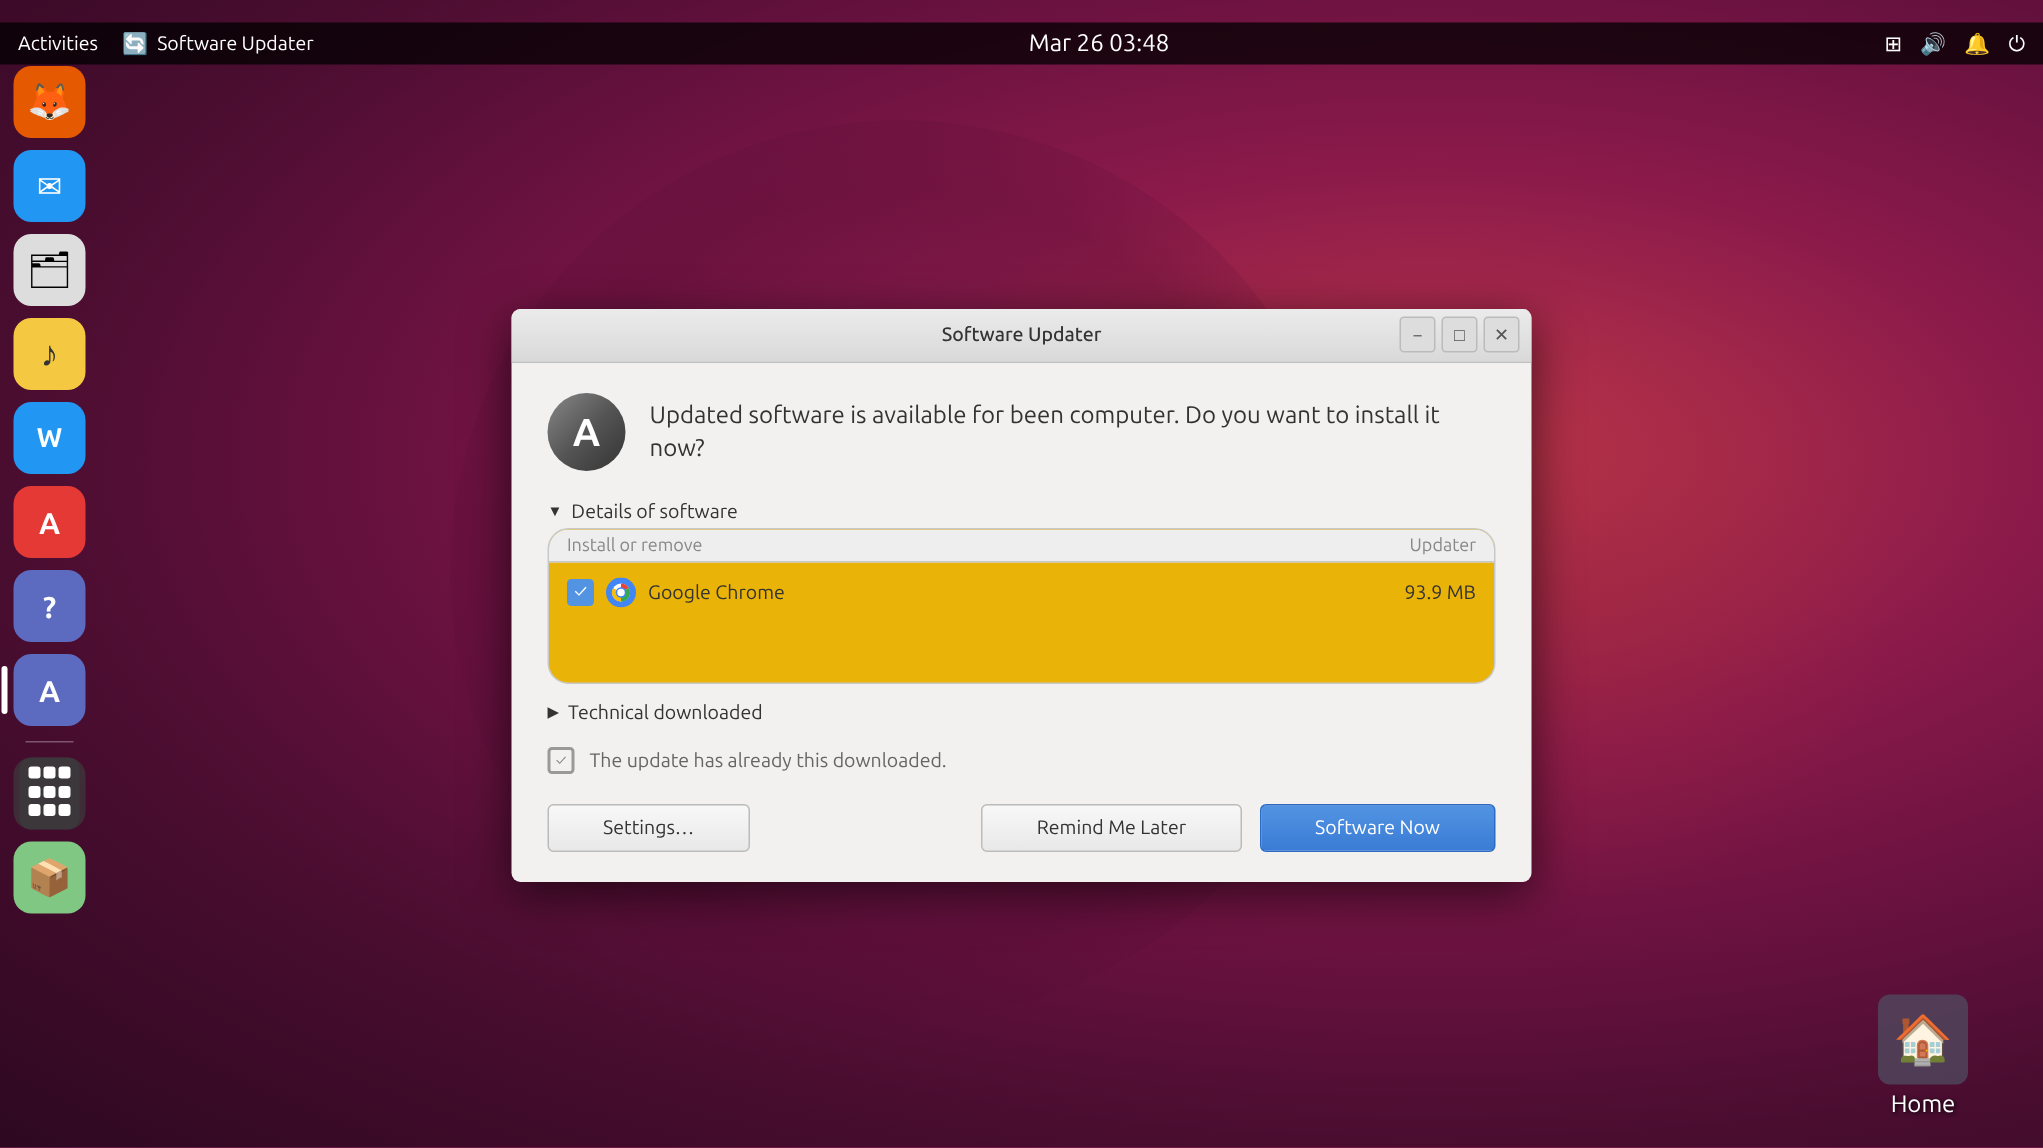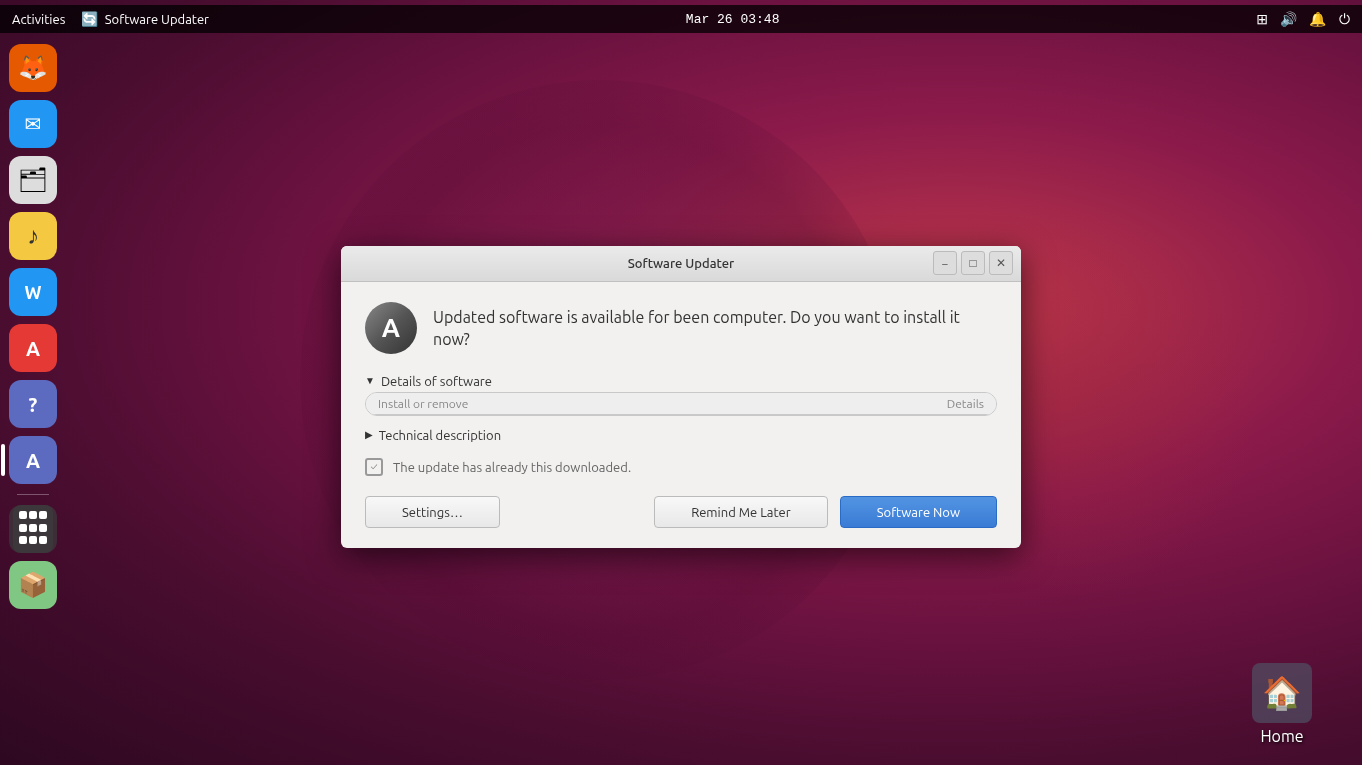--- a/index.html
+++ b/index.html
@@ -40,21 +40,21 @@
       height: 400px;
       border-radius: 50%;
       background: radial-gradient(circle, rgba(160,40,60,0.4) 0%, transparent 70%);
       top: 200px;
       right: 100px;
     }
 
     
     .topbar {
       position: absolute;
-      top: 5px;
+      top: 15px;
       left: 0;
       right: 0;
       height: 28px;
       background: rgba(0,0,0,0.75);
       display: flex;
       align-items: center;
       padding: 0 12px;
       z-index: 100;
       color: white;
       font-size: 13px;
@@ -76,23 +76,22 @@
       display: flex;
       align-items: center;
       gap: 6px;
       font-size: 13px;
       color: white;
     }
 
     .topbar-center {
       flex: 1;
       text-align: center;
-      font-size: 13px;
-      color: white;
-      font-family: Liberation Mono, monospace;
+      font-size: 16px;
+      color: white;
     }
 
     .topbar-right {
       display: flex;
       align-items: center;
       gap: 12px;
       font-size: 13px;
       color: white;
     }
 
@@ -561,29 +560,52 @@
 
         <div class="details-section">
           <div class="details-toggle">
             <span class="details-arrow">▼</span>
             <span>Details of software</span>
           </div>
           <div class="details-table">
 
             <div class="details-header-row">
               <span class="details-header-install">Install or remove</span>
-              <span class="details-header-download">Details</span>
+              <span class="details-header-download">Updater</span>
             </div>
 
+            <div class="details-body">
+
+              <div class="details-row">
+                <div class="details-row-checkbox"></div>
+
+                <div class="details-row-appicon">
+                  <svg class="chrome-svg" viewBox="0 0 20 20">
+                    <circle cx="10" cy="10" r="10" fill="#4285F4"></circle>
+                    <circle cx="10" cy="10" r="6" fill="white"></circle>
+
+                    <path d="M10 10 L10 4 A6 6 0 0 1 15.2 7 Z" fill="#EA4335"></path>
+
+                    <path d="M10 10 L15.2 7 A6 6 0 0 1 10 16 Z" fill="#34A853"></path>
+
+                    <path d="M10 10 L10 16 A6 6 0 0 1 4.8 7 Z" fill="#FBBC05"></path>
+                    <circle cx="10" cy="10" r="3.5" fill="#4285F4"></circle>
+                    <circle cx="10" cy="10" r="2.5" fill="white"></circle>
+                  </svg>
+                </div>
+                <span class="details-row-name">Google Chrome</span>
+                <span class="details-row-size">93.9 MB</span>
+              </div>
+            </div>
           </div>
         </div>
 
         <div class="tech-desc">
           <span class="tech-arrow">▶</span>
-          <span>Technical description</span>
+          <span>Technical downloaded</span>
         </div>
 
         <div class="downloaded-notice">
           <div class="downloaded-icon">
             <span style="font-size:10px; color:#888;">✓</span>
           </div>
           <span>The update has already this downloaded.</span>
         </div>
 
         <div class="dialog-buttons">

